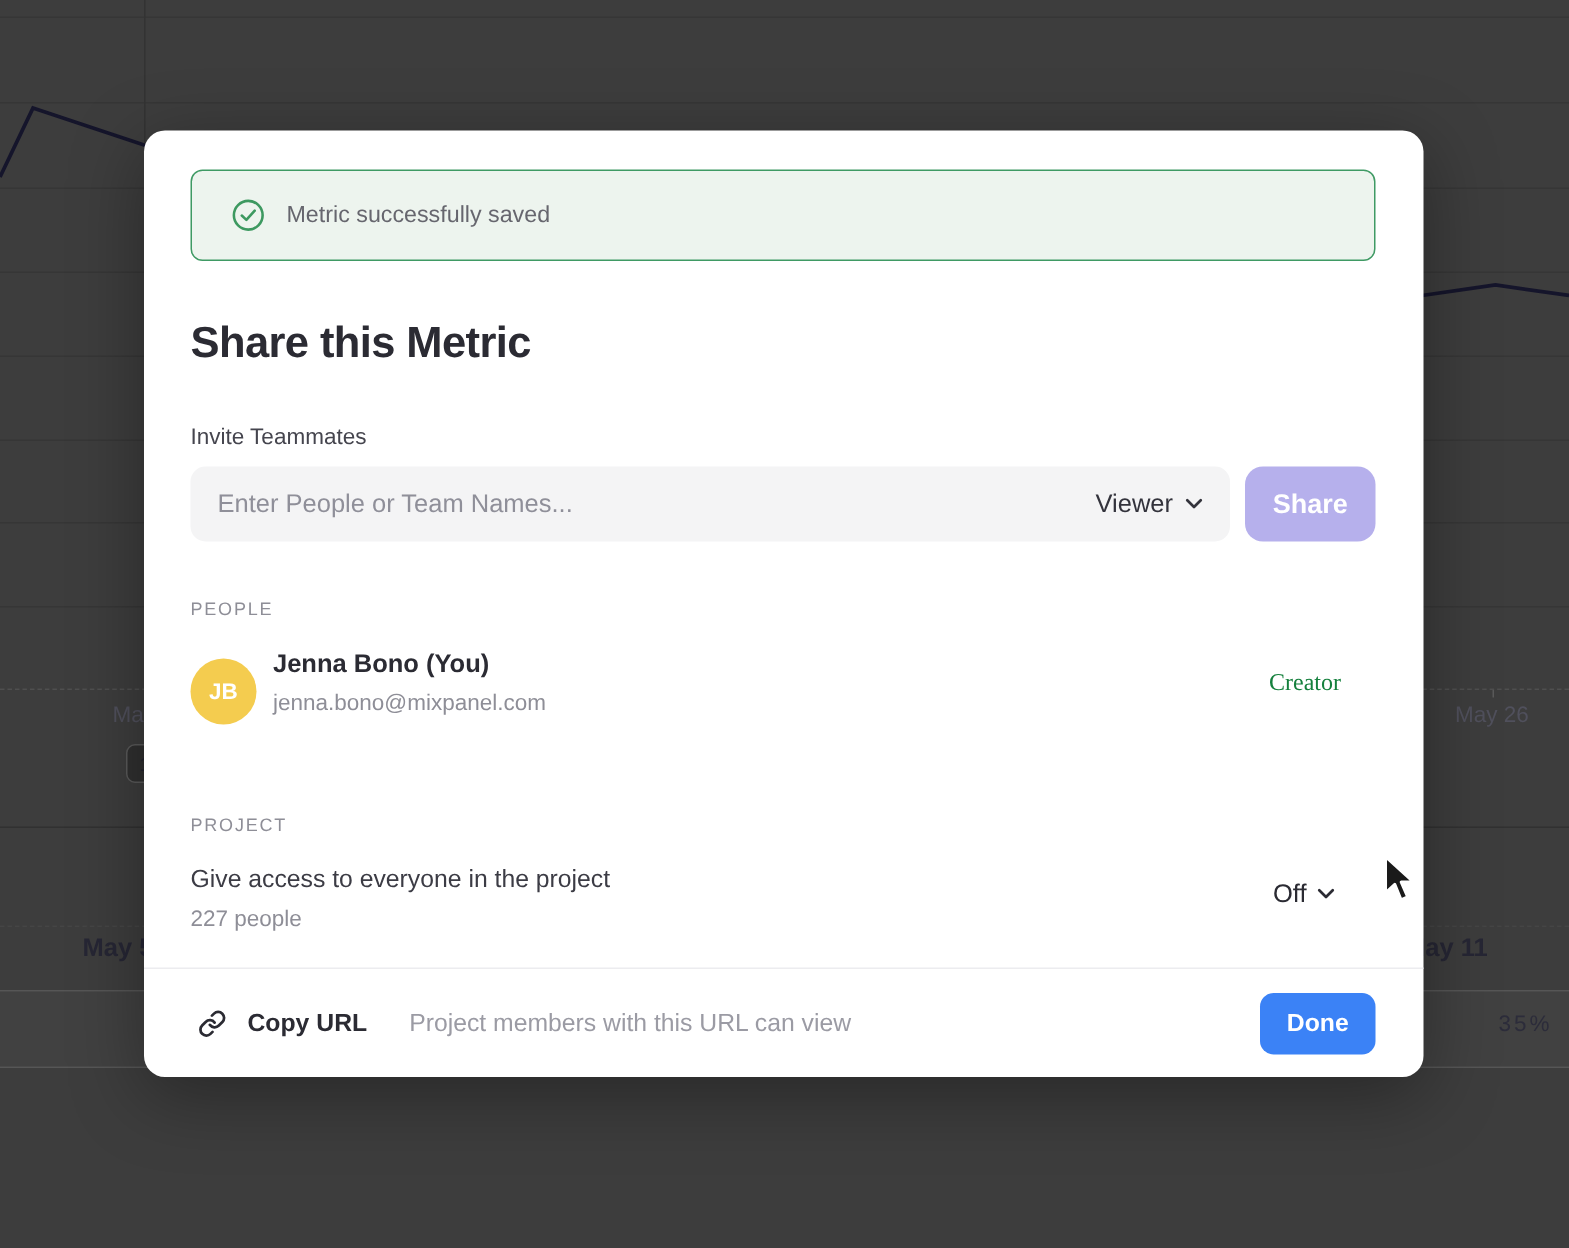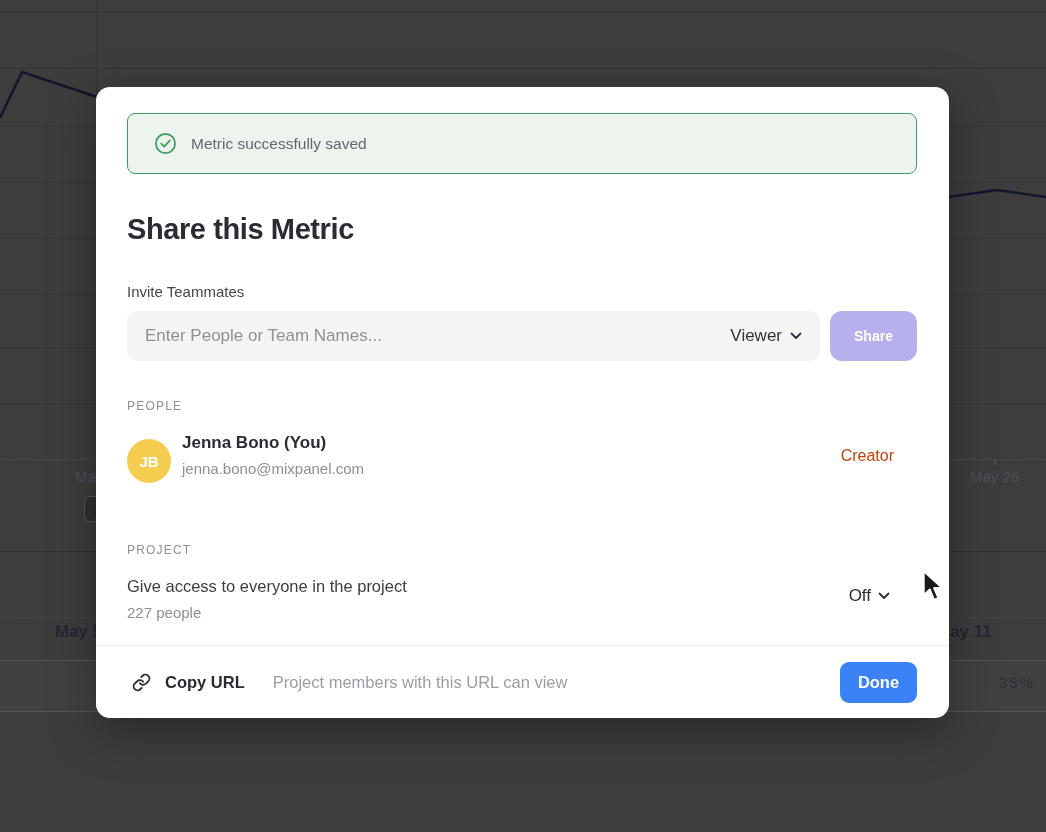--- a/index.html
+++ b/index.html
@@ -54,35 +54,35 @@
     font-family:"Liberation Sans",sans-serif;font-size:17px;color:#4d7c0f;min-width:0;
   }
   .invite-field::placeholder{color:#8f8f99;opacity:1;}
   .role-select{
     display:flex;align-items:center;gap:8px;cursor:pointer;
     font-size:17px;font-weight:500;color:#33333c;padding:4px 2px;white-space:nowrap;
   }
   .share-btn{
     position:absolute;left:703px;top:0;width:87px;height:50px;
     background:#b6b0ec;border:none;border-radius:12px;
-    color:#ffffff;font-size:14px;font-weight:700;font-family:"Liberation Sans",sans-serif;
+    color:#ffffff;font-size:18px;font-weight:700;font-family:"Liberation Sans",sans-serif;
   }
   .section-label{
     position:absolute;left:31px;font-size:12px;font-weight:400;
     color:#8e8e97;letter-spacing:1.2px;
   }
   .person-row{position:absolute;left:31px;top:346px;width:790px;height:58px;}
   .avatar{
     position:absolute;left:0;top:6px;width:44px;height:44px;border-radius:50%;
     background:#f4cc4f;color:#ffffff;font-size:15px;font-weight:700;
     display:flex;align-items:center;justify-content:center;
   }
   .person-name{position:absolute;left:55px;top:0;font-size:17px;font-weight:700;color:#2b2b33;}
   .person-email{position:absolute;left:55px;top:27px;font-size:15px;color:#8e8e97;}
-  .person-role{position:absolute;right:23px;top:14px;font-size:16px;color:#c2410c;}
+  .person-role{position:absolute;right:23px;top:14px;font-size:16px;color:#15803d;font-family:Liberation Serif, serif;}
   .project-row{position:absolute;left:31px;top:490px;width:790px;height:56px;}
   .project-title{position:absolute;left:0;top:0;font-size:16.5px;color:#3c3c45;}
   .project-sub{position:absolute;left:0;top:27px;font-size:15px;color:#8e8e97;}
   .access-select{
     position:absolute;right:27px;top:9px;display:flex;align-items:center;gap:7px;cursor:pointer;
     font-size:17px;font-weight:500;color:#2b2b33;
   }
   .modal-footer{
     position:absolute;left:0;right:0;top:558px;height:73px;box-sizing:border-box;
     border-top:1px solid #ececef;display:flex;align-items:center;

